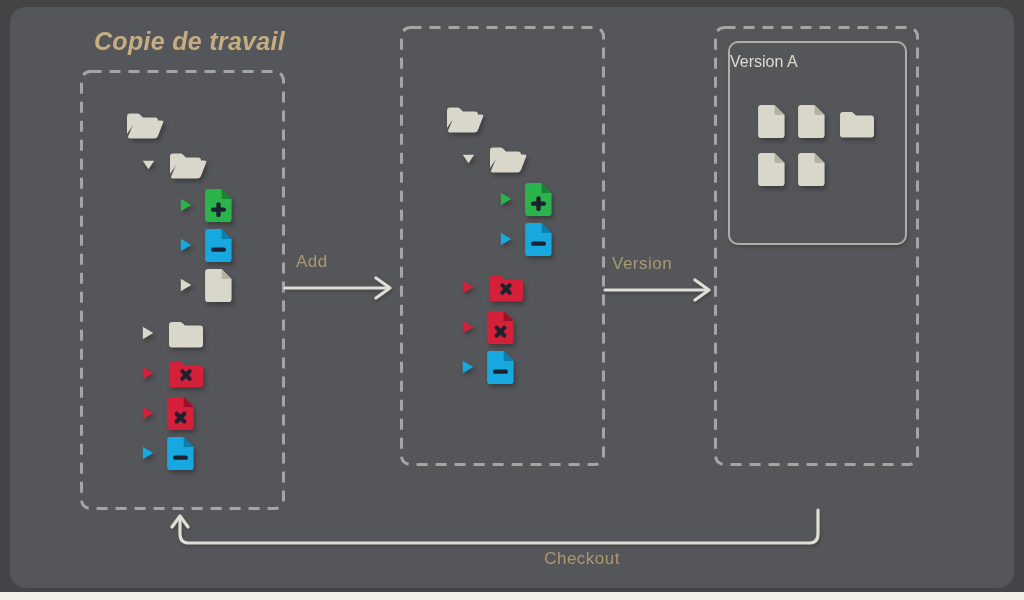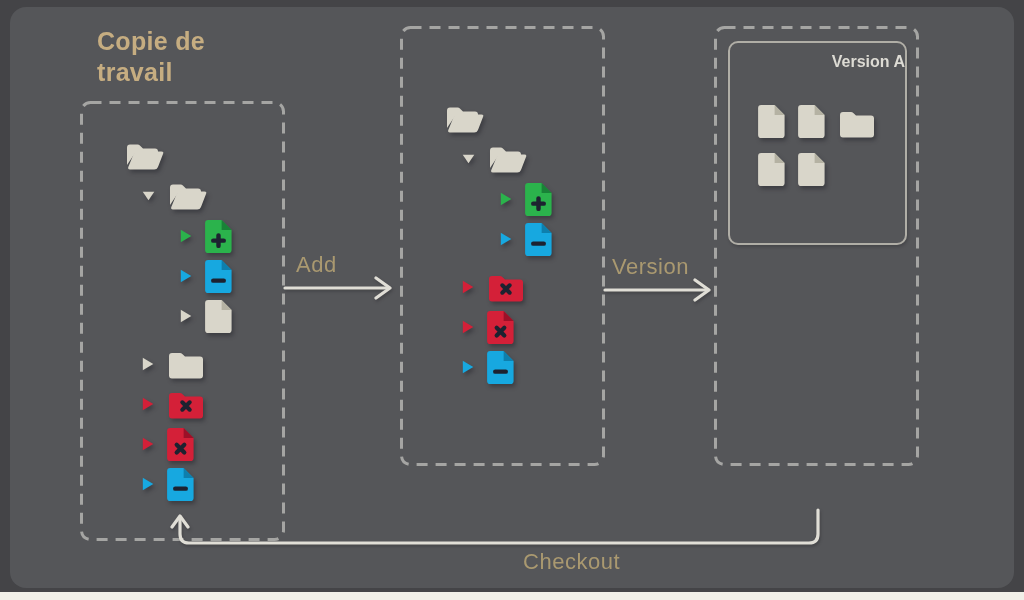--- a/index.html
+++ b/index.html
@@ -6,52 +6,52 @@
   .stage{position:relative;width:1024px;height:600px;overflow:hidden;
          background:var(--outer-bg,#444447);
          font-family:"Liberation Sans","DejaVu Sans",sans-serif;}
   .panel{position:absolute;left:10px;top:7px;width:1004px;height:581px;
          background:var(--panel-bg,#555659);border-radius:16px;}
   .page-strip{position:absolute;left:0;top:592px;width:1024px;height:8px;
          background:var(--page-strip,#f1efe8);}
 
   .column{position:absolute;top:26px;width:205px;}
   .col-0{left:80px}.col-1{left:400px}.col-2{left:714px}
-  .col-title{margin:0 0 13px 17px;text-align:left;font-size:25px;line-height:31px;
-         font-weight:bold;color:var(--title,#c6ad81);letter-spacing:.3px;}
+  .col-title{margin:0 0 13px 8px;text-align:right;font-size:25px;line-height:31px;
+         font-weight:bold;color:var(--title,#c6ad81);letter-spacing:.3px;font-style:italic;}
   .dashed-box{position:relative;width:205px;height:440px;}
   .dash{position:absolute;left:0;top:0;}
   .dash rect{fill:none;stroke:var(--dashed,#a5a5a3);stroke-width:3;stroke-dasharray:11 8;}
 
   .tree{position:absolute;left:0;top:0;right:0;bottom:0;display:flex;flex-direction:column;}
   .col-0 .tree{padding-top:35px;}
   .col-1 .tree{padding-top:73px;}
   .tree-row{display:flex;align-items:center;height:40px;flex:none;}
   .indent-0{padding-left:45px}.indent-1{padding-left:62px}.indent-2{padding-left:100px}
   .gap{margin-top:8px}
   .expander-wrap{flex:none;margin-right:13px;display:flex;align-items:center;}
   .icon-wrap{flex:none;display:flex;align-items:center;}
   .icon{filter:drop-shadow(2px 3px 2px rgba(22,22,28,.38));}
 
   .version-box{position:absolute;left:14px;right:12px;height:200px;
          border:2px solid var(--version-border,#b0aea6);border-radius:10px;
          box-shadow:1px 2px 3px rgba(22,22,28,.25);}
   .version-a{top:15px}.version-b{top:225px}
-  .version-title{margin-top:10px;text-align:right;font-size:16px;font-weight:bold;
+  .version-title{margin-top:10px;text-align:left;font-size:16px;font-weight:normal;
          color:var(--version-title,#dddbd4);}
   .version-icons{padding:34px 0 0 28px;}
   .version-row{display:flex;gap:13px;align-items:flex-end;margin-bottom:15px;}
 
   .arrow{position:absolute;filter:drop-shadow(1px 2px 1.5px rgba(22,22,28,.3));}
   .arrow path{fill:none;stroke:var(--arrow,#e0ded6);stroke-width:3.2;
          stroke-linecap:round;stroke-linejoin:round;}
   .add-arrow{left:283px;top:273px;}
   .commit-arrow{left:602px;top:275px;}
   .checkout-arrow{left:165px;top:502px;}
-  .arrow-label{position:absolute;font-size:22px;color:var(--label,#aa9970);letter-spacing:.5px;}
+  .arrow-label{position:absolute;font-size:17px;color:var(--label,#aa9970);letter-spacing:.5px;}
   .add-label{left:296px;top:252px;}
   .commit-label{left:612px;top:254px;}
   .checkout-label{left:380px;top:549px;width:240px;text-align:right;}
 </style>
 </head>
 <body>
 
 <div class="stage">
   <div class="panel"></div>
   <div class="page-strip"></div>

